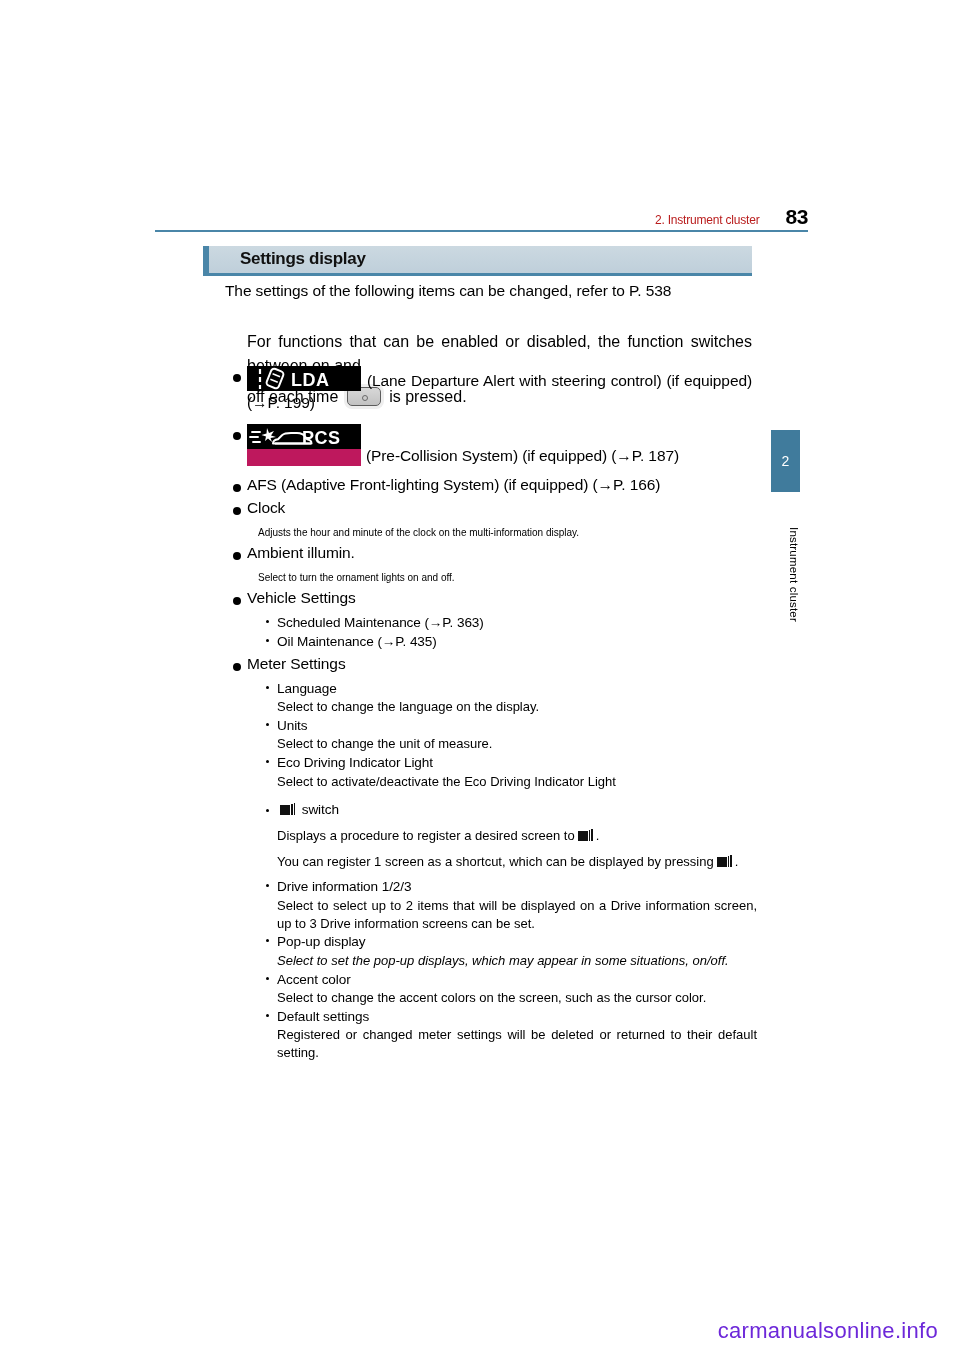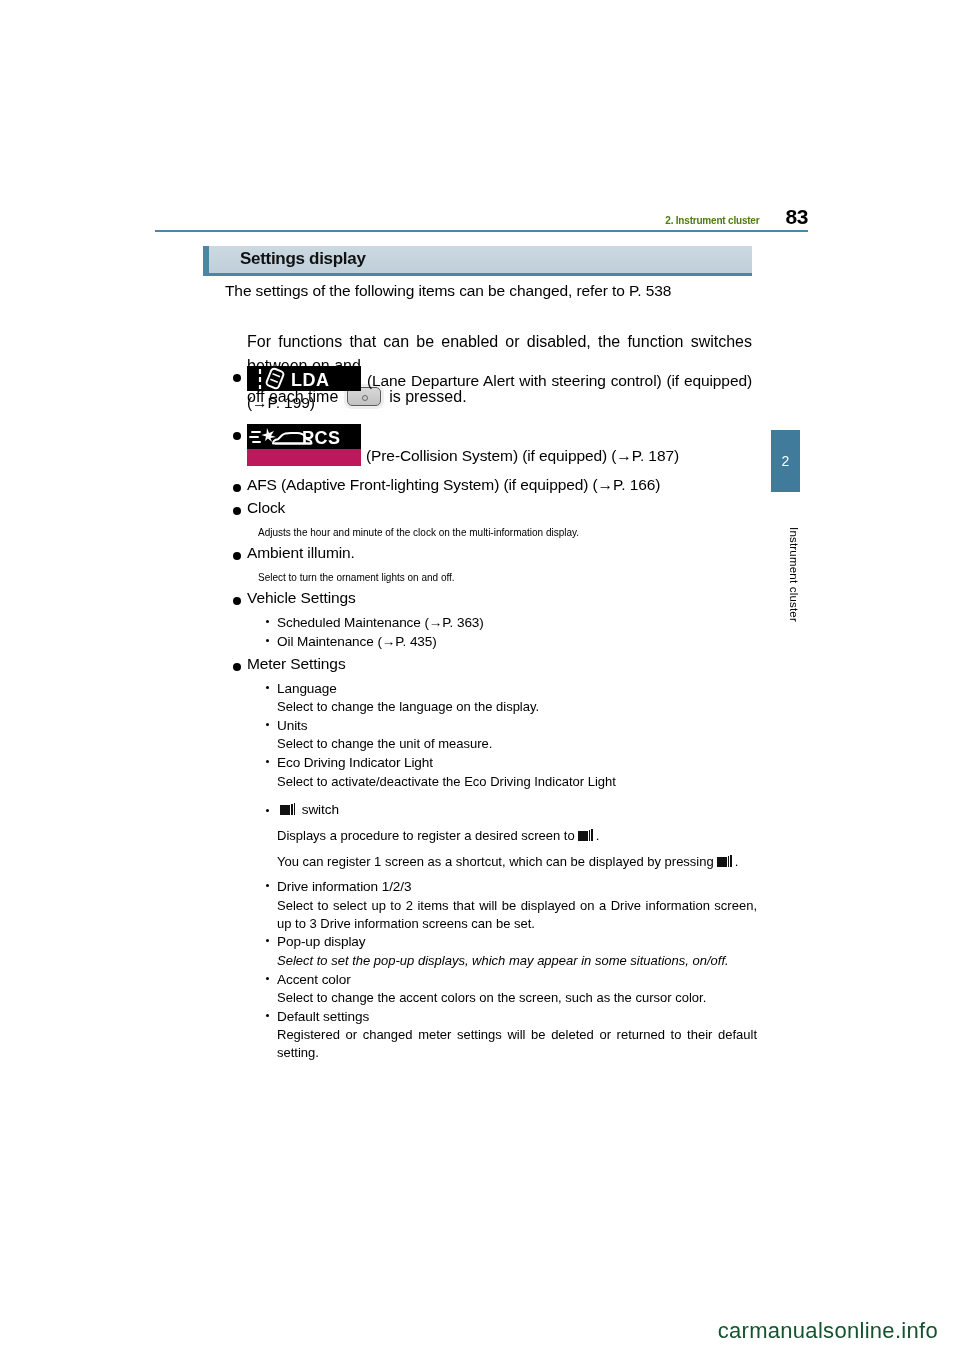--- a/index.html
+++ b/index.html
@@ -21,24 +21,24 @@
     position: absolute;
     left: 155px;
     top: 205px;
     width: 653px;
     display: flex;
     align-items: baseline;
     justify-content: flex-end;
     gap: 26px;
   }
   .header-section {
-    font-size: 10px;
+    font-size: 12px;
     letter-spacing: -0.2px;
-    color: #4d7c0f;
-    font-weight: 700;
+    color: #b91c1c;
+    font-weight: 400;
   }
   .header-pageno {
     font-size: 21px;
     font-weight: bold;
     letter-spacing: -0.4px;
     text-align: center;
   }
   .header-rule {
     position: absolute;
     left: 155px;
@@ -297,21 +297,21 @@
   
   .watermark {
     position: absolute;
     left: 0;
     top: 1318px;
     width: 960px;
     text-align: right;
     padding-right: 22px;
     box-sizing: border-box;
     font-size: 22px;
-    color: #14532d;
+    color: #6d28d9;
     letter-spacing: 0.3px;
   }
 </style>
 </head>
 <body>
 
 <div class="page-header">
   <span class="header-section">2. Instrument cluster</span>
   <span class="header-pageno">83</span>
 </div>

